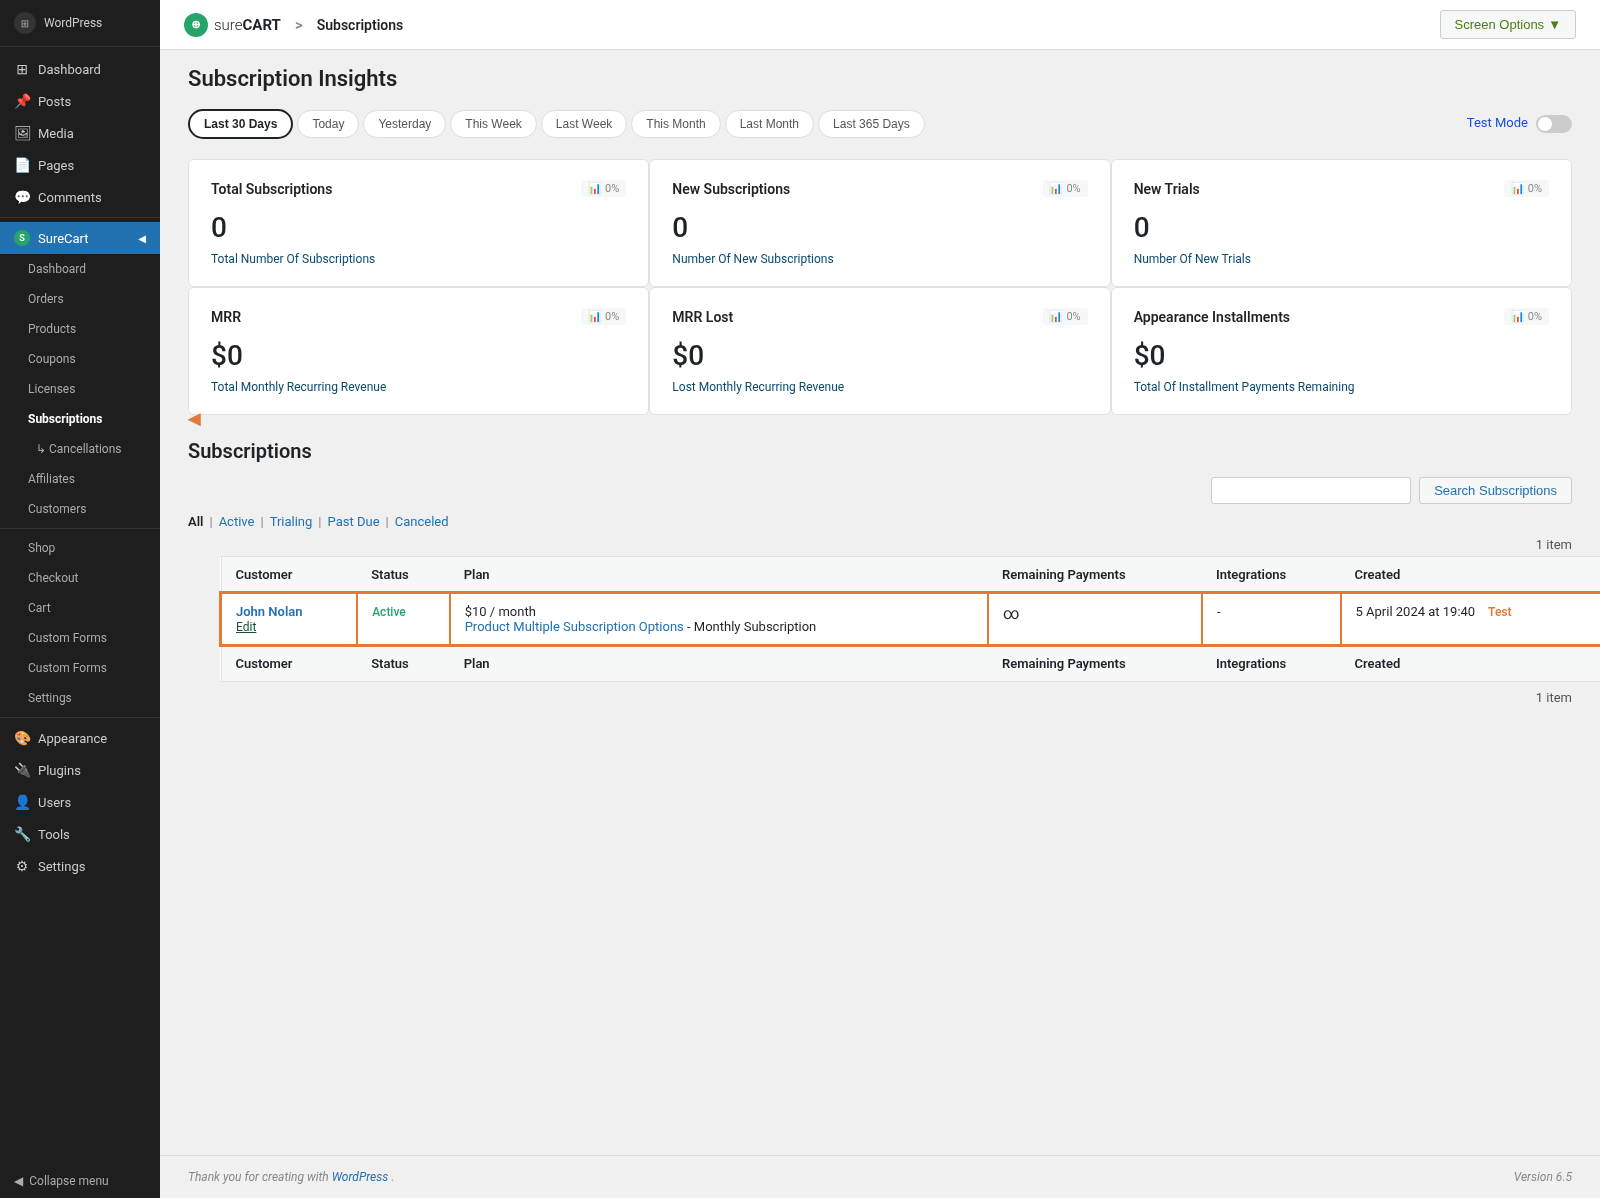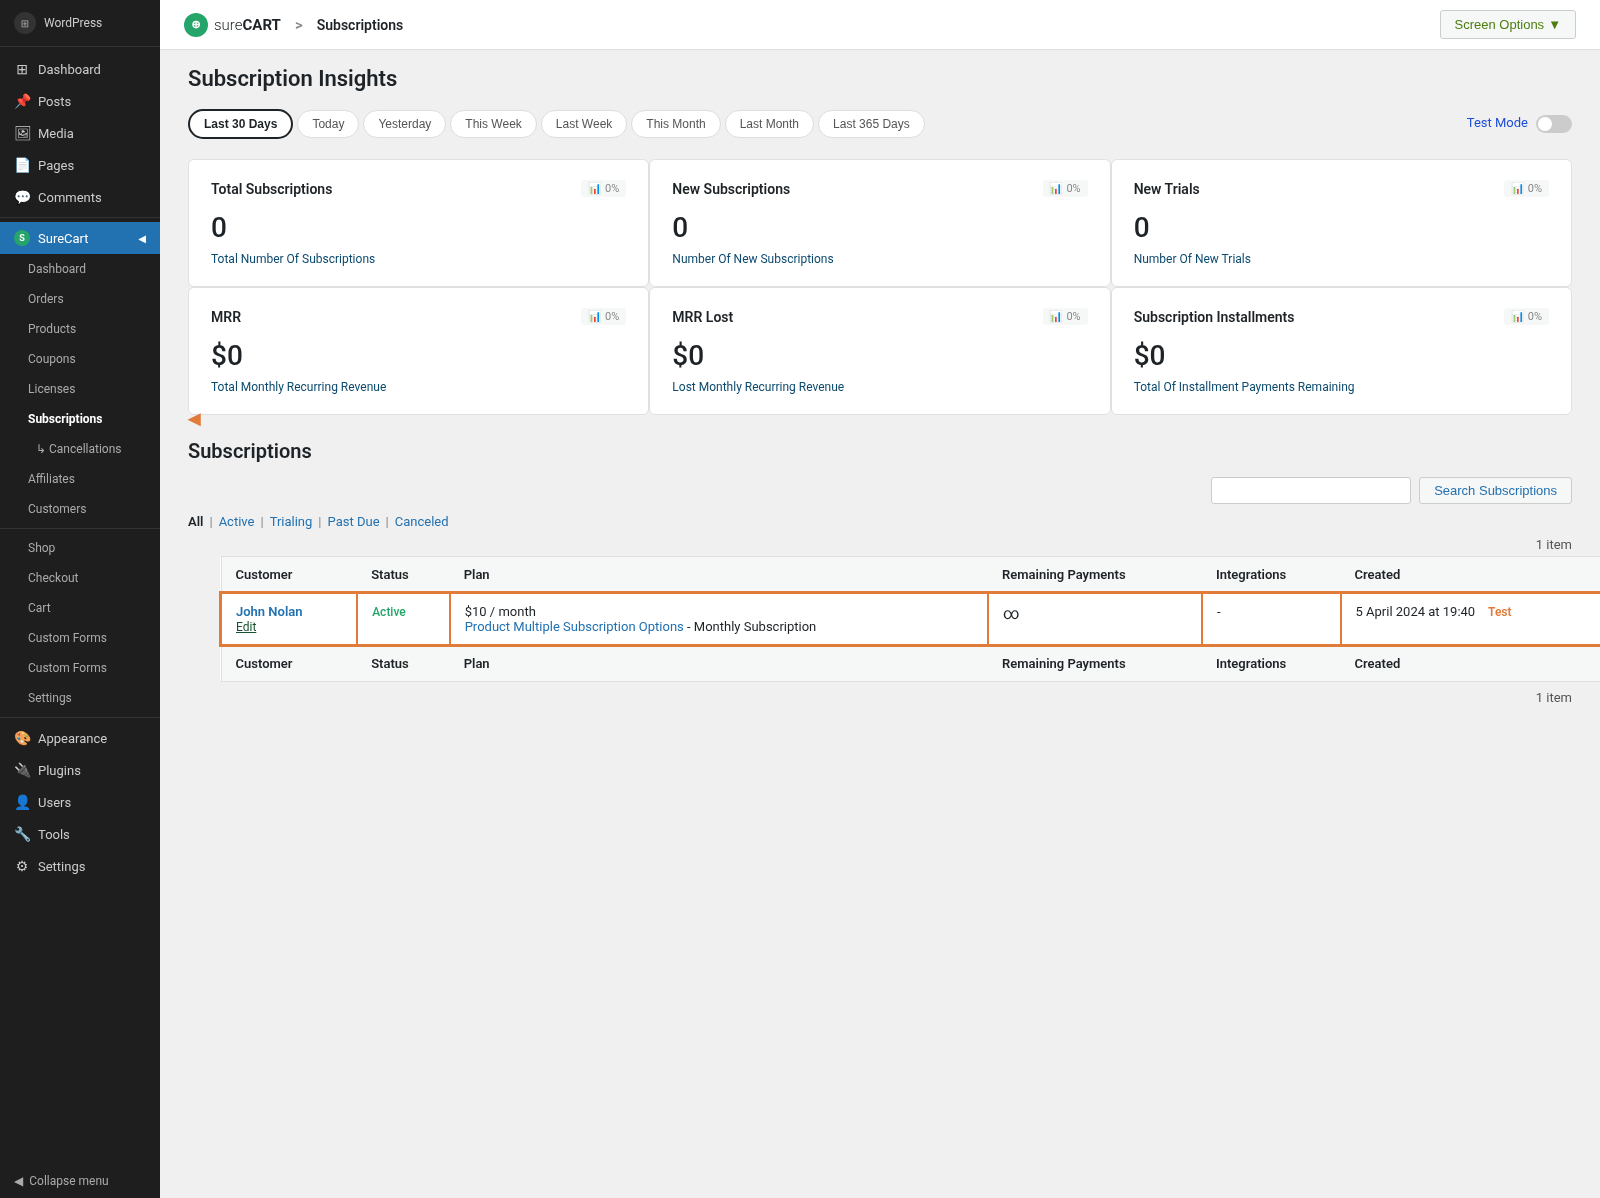--- a/index.html
+++ b/index.html
@@ -560,21 +560,21 @@
             <span>📊</span>
             <span>0%</span>
           </div>
         </div>
         <div class="metric-value">$0</div>
         <div class="metric-desc">Lost Monthly Recurring Revenue</div>
       </div>
 
       <div class="metric-card">
         <div class="metric-card-header">
-          <span class="metric-title">Subscription Installments</span>
+          <span class="metric-title">Appearance Installments</span>
           <div class="metric-badge">
             <span>📊</span>
             <span>0%</span>
           </div>
         </div>
         <div class="metric-value">$0</div>
         <div class="metric-desc">Total Of Installment Payments Remaining</div>
       </div>
 
     </div>
@@ -647,14 +647,24 @@
           <th>Integrations</th>
           <th>Created</th>
         </tr>
       </tfoot>
     </table>
 
     <div class="item-count" style="margin-top:8px;">1 item</div>
 
   </div>
 
+  <div id="footer">
+    <div>
+      <em>
+        <span>Thank you for creating with </span>
+        <a class="footer-link">WordPress</a>
+        <span>.</span>
+      </em>
+    </div>
+    <div>Version 6.5</div>
+  </div>
 
 </div>
 
 </body></html>

